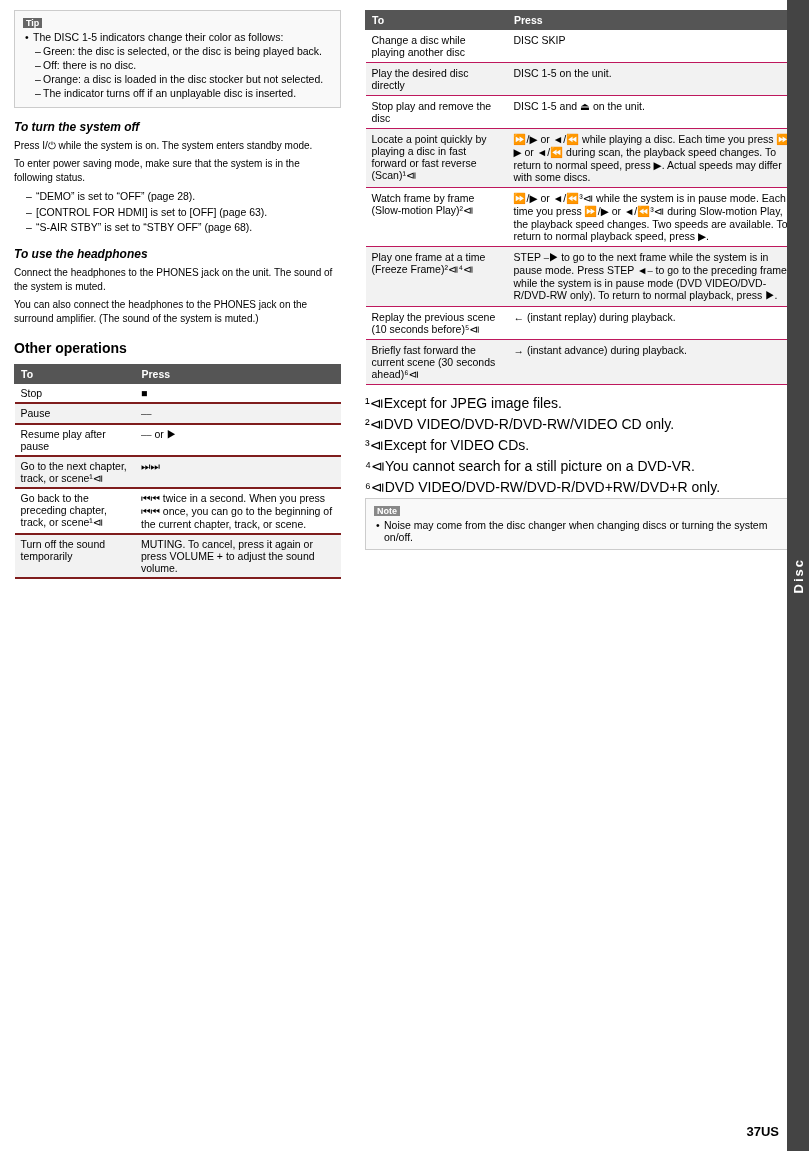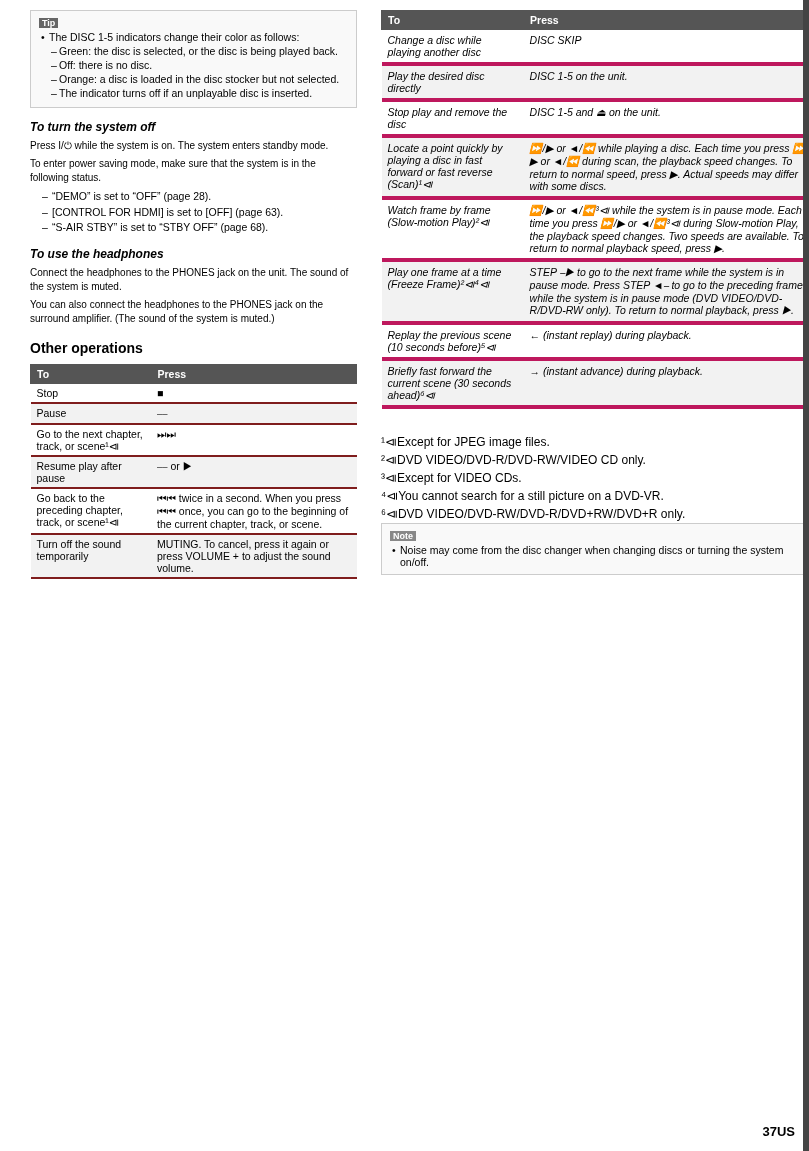--- a/index.html
+++ b/index.html
@@ -18,21 +18,20 @@
       width: 809px;
       min-height: 1151px;
       position: relative;
     }
 
     
     .left-col {
       width: 355px;
       padding: 10px 14px 10px 14px;
       flex-shrink: 0;
-      margin-left: 16px;
     }
 
     
     .right-col {
       width: 454px;
       padding: 10px 10px 10px 10px;
       flex-shrink: 0;
       position: relative;
     }
 
@@ -197,34 +196,33 @@
       background: #555;
       color: #fff;
       padding: 3px 6px;
       text-align: left;
       font-weight: bold;
       border: 1px solid #555;
     }
     .right-table td {
       padding: 4px 6px;
       vertical-align: top;
-      border-bottom: 4px solid #be185d;
-      font-style: italic;
+      border-bottom: 1px solid #be185d;
     }
     .right-table tr:nth-child(even) td {
       background: #f2f2f2;
     }
     .right-table tr:nth-child(odd) td {
       background: #fff;
     }
 
     
     .footnotes {
-      font-size: 12px;
-      margin-top: 24px;
+      font-size: 14px;
+      margin-top: 8px;
       line-height: 1.5;
     }
 
     
     .note-box {
       border: 1px solid #ccc;
       background: #f9f9f9;
       padding: 6px 8px;
       font-size: 10.5px;
     }
@@ -303,26 +301,26 @@
       <tbody id="left-table-body">
       <tr>
             <td>Stop</td>
             <td>■</td>
           </tr>
           <tr>
             <td>Pause</td>
             <td>⎯⎯</td>
           </tr>
           <tr>
+            <td>Resume play after pause</td>
+            <td>⎯⎯ or ▶</td>
+          </tr>
+          <tr>
             <td>Go to the next chapter, track, or scene¹⧏</td>
             <td>⏭⏭</td>
-          </tr>
-          <tr>
-            <td>Resume play after pause</td>
-            <td>⎯⎯ or ▶</td>
           </tr>
           <tr>
             <td>Go back to the preceding chapter, track, or scene¹⧏</td>
             <td>⏮⏮ twice in a second. When you press ⏮⏮ once, you can go to the beginning of the current chapter, track, or scene.</td>
           </tr>
           <tr>
             <td>Turn off the sound temporarily</td>
             <td>MUTING. To cancel, press it again or press VOLUME + to adjust the sound volume.</td>
           </tr>
         </tbody>

